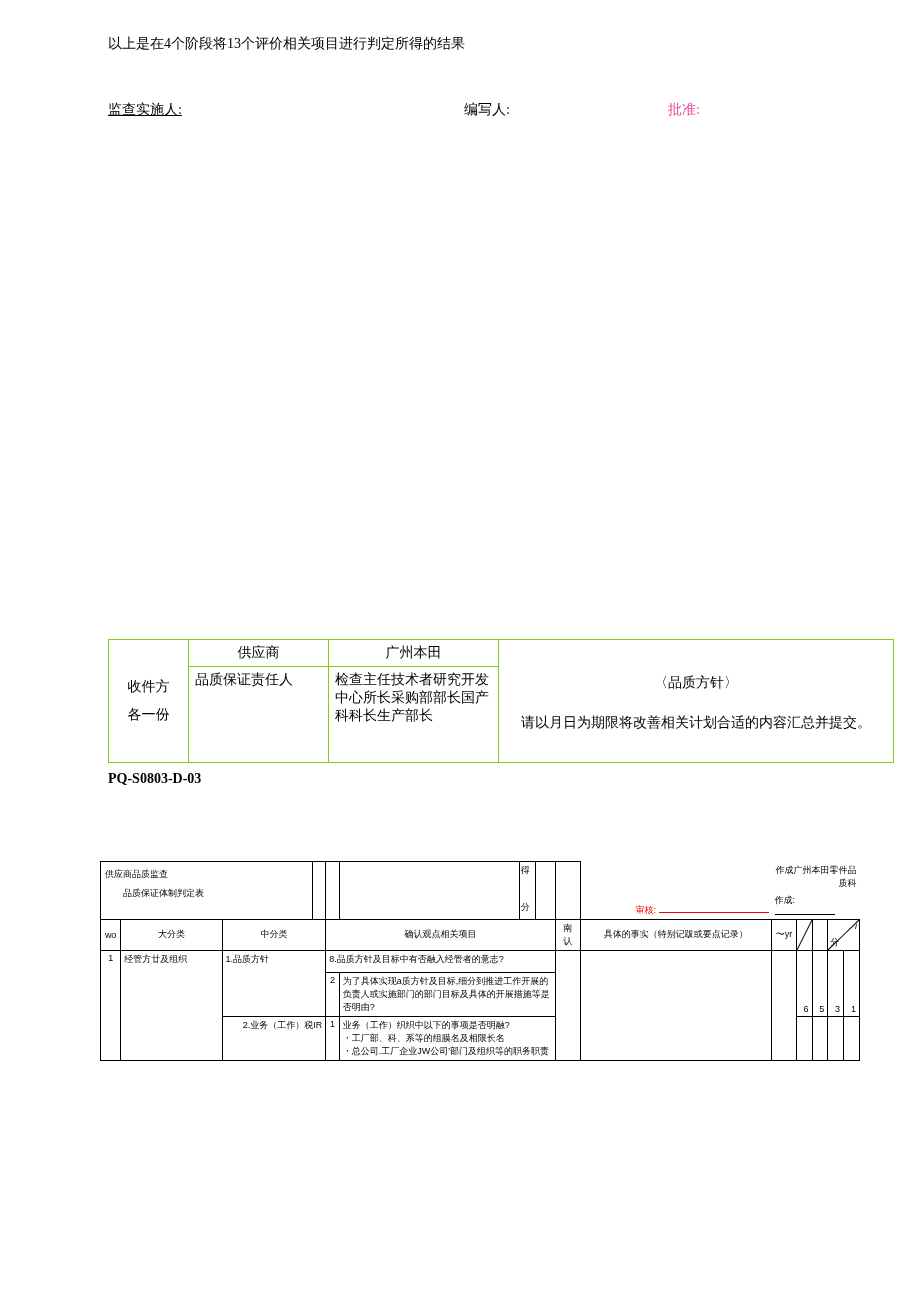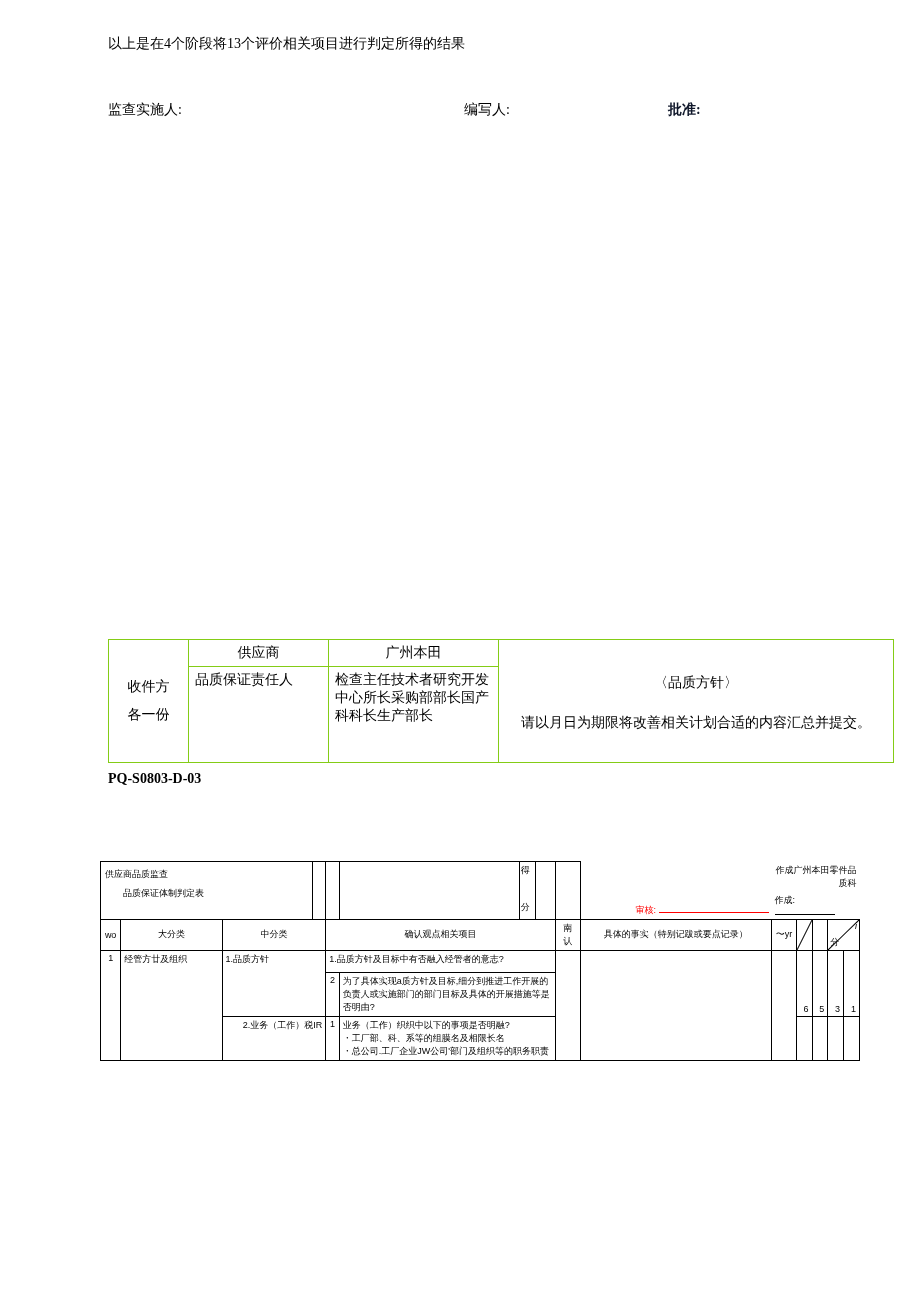--- a/index.html
+++ b/index.html
@@ -22,23 +22,23 @@
     padding: 35px 108px 0 108px;
   }
   .summary-line {
     font-size: 14px;
     margin-bottom: 48px;
   }
   .sig-row {
     display: flex;
     font-size: 14px;
   }
-  .sig-cell-1 { width: 356px; }
+  .sig-cell-1 { width: 356px; text-decoration: underline; }
   .sig-cell-2 { width: 204px; }
-  .sig-cell-3 { color: #0f172a; font-weight: bold; }
+  .sig-cell-3 { color: #ec4899; }
   .mid-spacer { height: 520px; }
   .box-table {
     margin: 0 108px;
     width: 786px;
     border: 1px solid #000;
     border-collapse: collapse;
   }
   .box-table td {
     border: 1px solid #84cc16;
     vertical-align: top;
@@ -208,21 +208,21 @@
         <td colspan="2" class="center split-diag">
           <span style="position:absolute;top:1px;right:2px;font-style:italic;">i</span>
           <span style="position:absolute;bottom:1px;left:2px;">分</span>
         </td>
       </tr>
 
       <tr>
         <td rowspan="3" class="center top">1</td>
         <td rowspan="3" class="top">经管方廿及组织</td>
         <td rowspan="2" colspan="2" class="top">1.品质方针</td>
-        <td colspan="4" class="top tiny" style="height:22px;">1.品质方针及目标中有否融入经管者的意志?</td>
+        <td colspan="4" class="top tiny" style="height:22px;">8.品质方针及目标中有否融入经管者的意志?</td>
         <td rowspan="3"></td>
         <td rowspan="3"></td>
         <td rowspan="3"></td>
         <td rowspan="2" class="score-col" style="vertical-align:bottom;">6</td>
         <td rowspan="2" class="score-col" style="vertical-align:bottom;">5</td>
         <td rowspan="2" class="score-col" style="vertical-align:bottom;">3</td>
         <td rowspan="2" class="score-col" style="vertical-align:bottom;">1</td>
       </tr>
       <tr>
         <td class="center top tiny" style="width:12px;">2</td>

